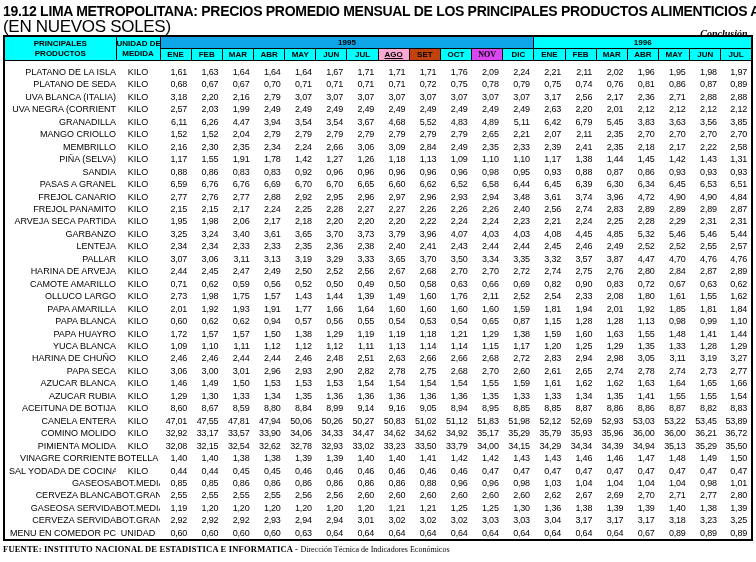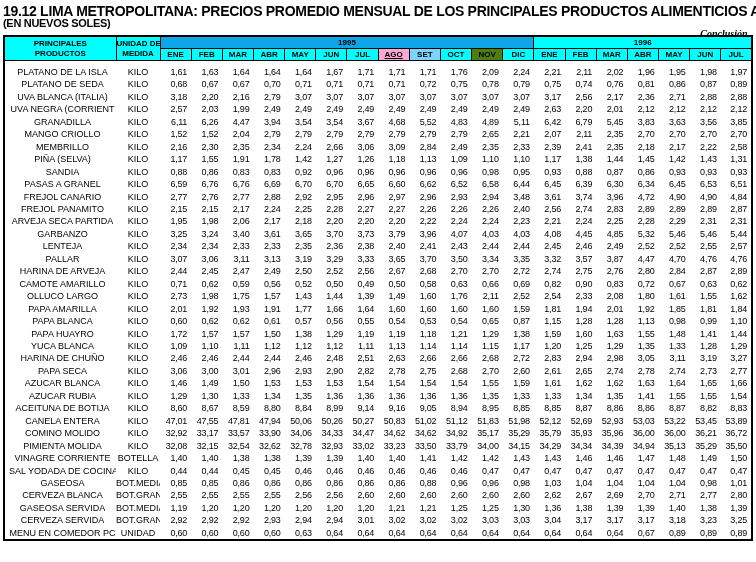--- a/index.html
+++ b/index.html
@@ -11,21 +11,21 @@
     overflow: hidden;
   }
   .page { position: relative; width: 756px; height: 562px; }
   .title {
     position: absolute; left: 3px; top: 3px;
     font-weight: bold; font-size: 14px; letter-spacing: -0.3px;
     white-space: nowrap;
   }
   .subtitle {
     position: absolute; left: 3px; top: 17px;
-    font-weight: bold; font-size: 11px; letter-spacing: -0.3px;
+    font-weight: normal; font-size: 17px; letter-spacing: -0.3px;
   }
   .conclusion {
     position: absolute; right: 6px; top: 28px;
     font-family: "Liberation Serif", serif;
     font-style: italic; font-weight: bold; font-size: 10px;
   }
   table.price-table {
     position: absolute; left: 3px; top: 35px;
     width: 750px;
     border-collapse: collapse;
@@ -47,21 +47,21 @@
   .th-month { height: 11px; line-height: 11px; }
   tbody td {
     height: 12.45px;
     line-height: 12.45px;
     font-size: 9px;
     padding: 0;
     overflow: hidden;
     white-space: nowrap;
   }
   tbody tr:first-child td { padding-top: 5px; }
-  td.td-product { text-align: center; padding-left: 4px; }
+  td.td-product { text-align: right; padding-left: 4px; }
   td.td-unit { text-align: center; }
   td.td-value { text-align: right; padding-right: 4px; letter-spacing: -0.2px; }
   .footer {
     position: absolute; left: 3px; top: 544px;
     font-size: 8.5px; white-space: nowrap;
   }
   .footer-main {
     font-family: "Liberation Serif", serif;
     font-weight: bold; letter-spacing: 0.2px;
   }
@@ -99,23 +99,23 @@
       </tr>
       <tr id="months-row">
           <th class="th-month" style="background: rgb(0, 255, 255);">ENE</th>
           <th class="th-month" style="background: rgb(0, 255, 255);">FEB</th>
           <th class="th-month" style="background: rgb(0, 255, 255);">MAR</th>
           <th class="th-month" style="background: rgb(0, 255, 255);">ABR</th>
           <th class="th-month" style="background: rgb(0, 255, 255);">MAY</th>
           <th class="th-month" style="background: rgb(0, 255, 255);">JUN</th>
           <th class="th-month" style="background: rgb(0, 255, 255);">JUL</th>
           <th class="th-month" style="background: #f9a8d4; text-decoration: underline;">AGO</th>
-          <th class="th-month" style="background: #7dd3fc;">SET</th>
+          <th class="th-month" style="background: #c2410c;">SET</th>
           <th class="th-month" style="background: rgb(0, 255, 255); margin-left: 21px;">OCT</th>
-          <th class="th-month" style="background: #4d7c0f;">NOV</th>
+          <th class="th-month" style="background: #d946ef; font-family: Liberation Serif, serif;">NOV</th>
           <th class="th-month" style="background: rgb(0, 255, 255);">DIC</th>
           <th class="th-month" style="background: rgb(0, 255, 255);">ENE</th>
           <th class="th-month" style="background: rgb(0, 255, 255);">FEB</th>
           <th class="th-month" style="background: rgb(0, 255, 255);">MAR</th>
           <th class="th-month" style="background: rgb(0, 255, 255);">ABR</th>
           <th class="th-month" style="background: rgb(0, 255, 255);">MAY</th>
           <th class="th-month" style="background: rgb(0, 255, 255);">JUN</th>
           <th class="th-month" style="background: rgb(0, 255, 255);">JUL</th>
         </tr>
     </thead>
@@ -579,21 +579,21 @@
           <td class="td-value">1,85</td>
           <td class="td-value">1,81</td>
           <td class="td-value">1,84</td>
         </tr>
         <tr>
           <td class="td-product">PAPA BLANCA</td>
           <td class="td-unit">KILO</td>
           <td class="td-value">0,60</td>
           <td class="td-value">0,62</td>
           <td class="td-value">0,62</td>
-          <td class="td-value">0,61</td>
+          <td class="td-value">0,94</td>
           <td class="td-value">0,57</td>
           <td class="td-value">0,56</td>
           <td class="td-value">0,55</td>
           <td class="td-value">0,54</td>
           <td class="td-value">0,53</td>
           <td class="td-value">0,54</td>
           <td class="td-value">0,65</td>
           <td class="td-value">0,87</td>
           <td class="td-value">1,15</td>
           <td class="td-value">1,28</td>
@@ -990,14 +990,18 @@
           <td class="td-value">0,64</td>
           <td class="td-value">0,64</td>
           <td class="td-value">0,67</td>
           <td class="td-value">0,89</td>
           <td class="td-value">0,89</td>
           <td class="td-value">0,89</td>
         </tr>
       </tbody>
   </table>
 
+  <div class="footer">
+    <span class="footer-main">FUENTE: INSTITUTO NACIONAL DE ESTADISTICA E INFORMATICA -</span>
+    <span class="footer-detail">Dirección Técnica de Indicadores Económicos</span>
+  </div>
 
 </div>
 
 </body></html>

